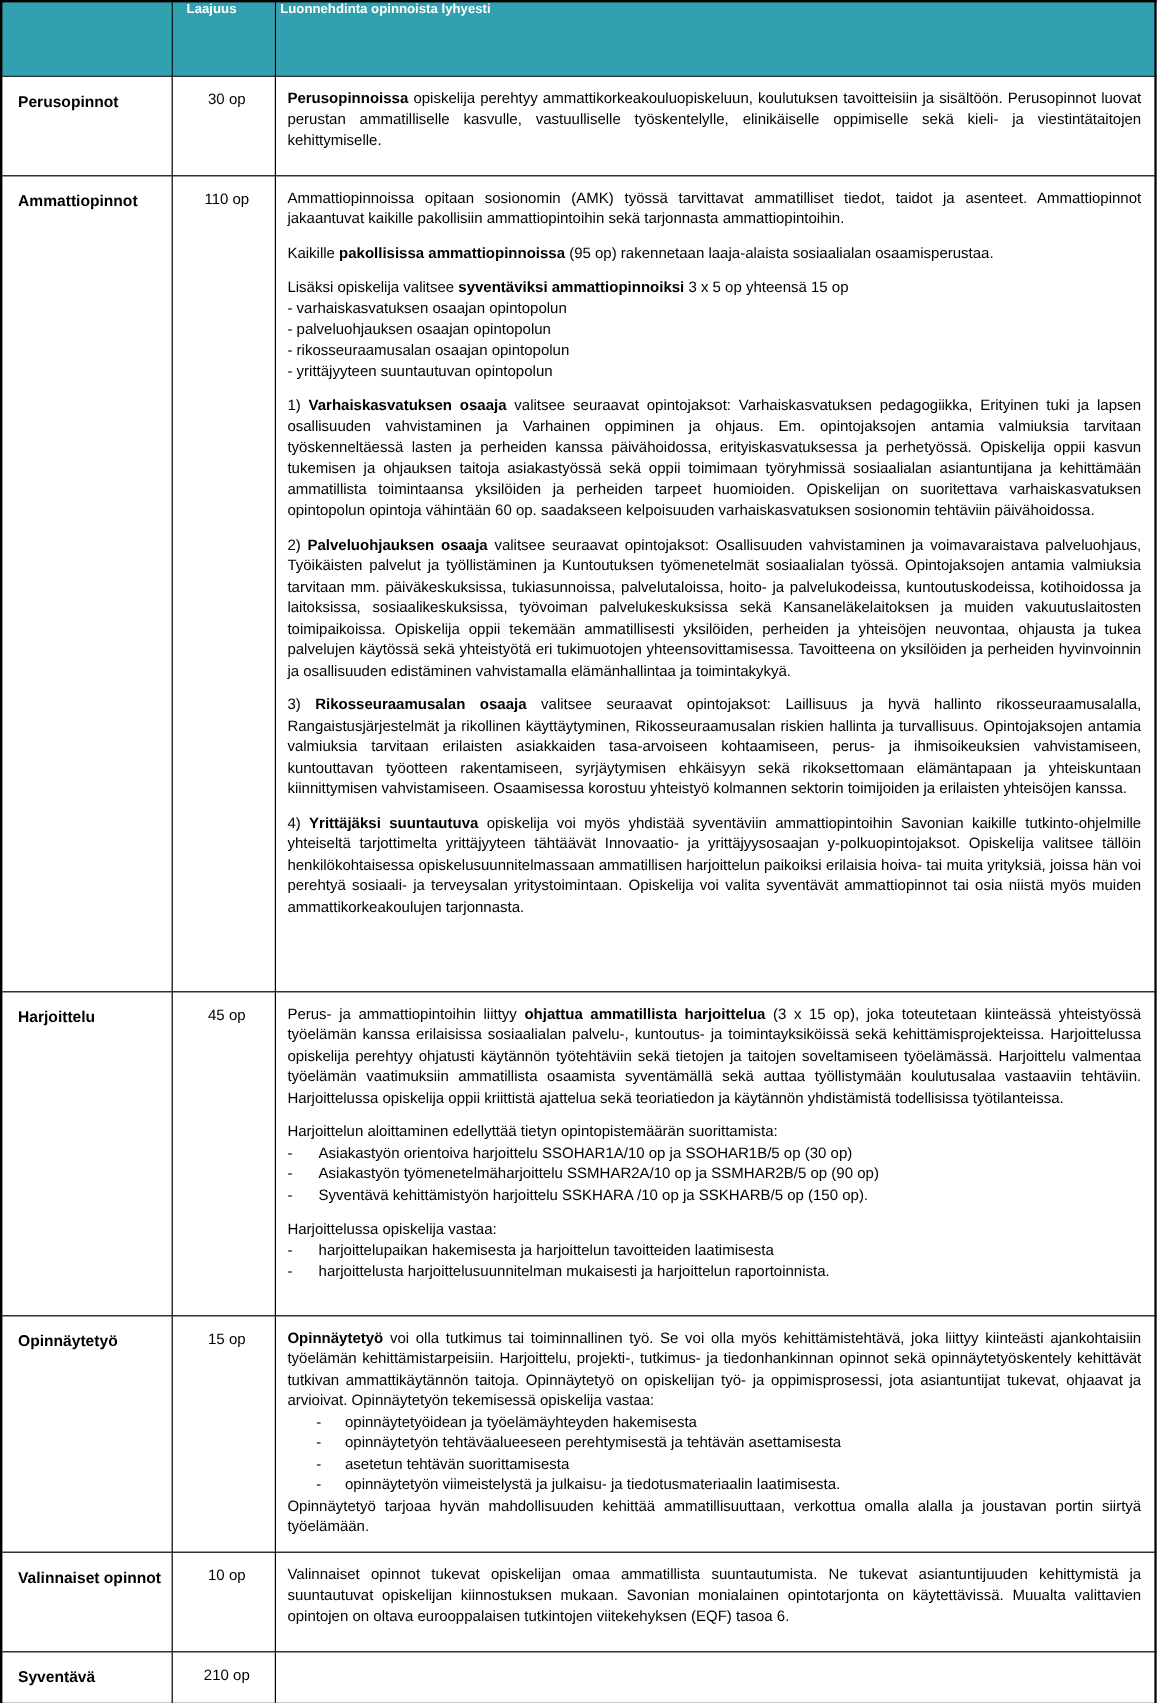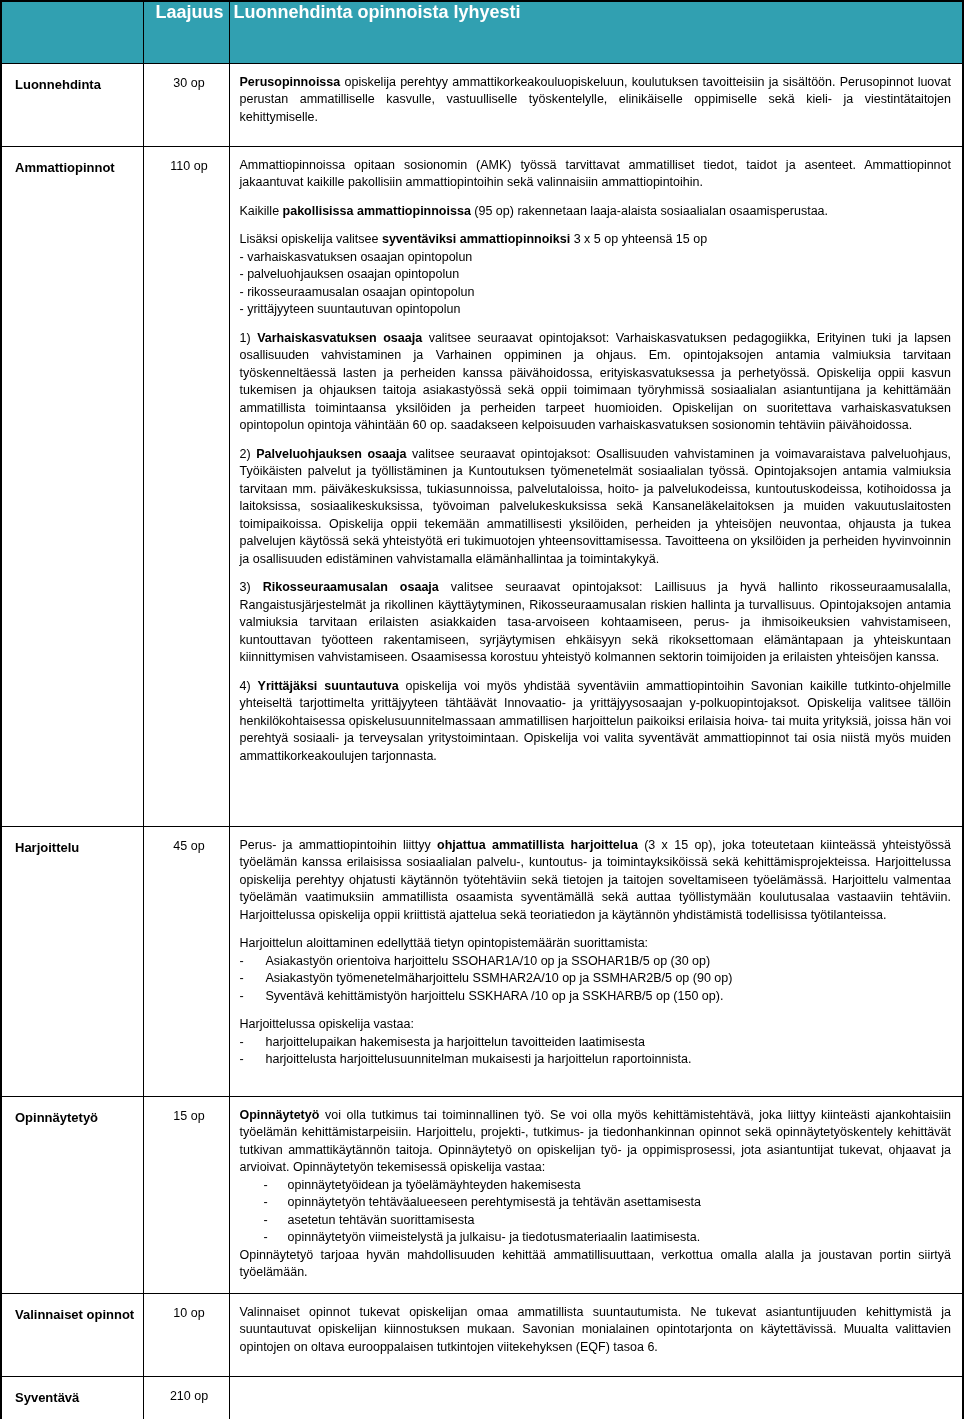--- a/index.html
+++ b/index.html
@@ -21,21 +21,21 @@
   table.curriculum td {
     border: 1px solid #000;
     vertical-align: top;
   }
 
   
   thead tr { height: 62px; }
   thead th {
     background: #31A0B1;
     color: #ffffff;
-    font-size: 18px;
+    font-size: 11px;
     font-weight: bold;
     text-align: left;
     vertical-align: middle;
   }
   th.h-label   { padding-left: 13px; }
   th.h-credits { padding-left: 12px; }
   th.h-desc    { padding-left: 4px; }
 
   
   td.c-label {
@@ -85,31 +85,31 @@
     </colgroup>
     <thead>
       <tr>
         <th class="h-label"></th>
         <th class="h-credits">Laajuus</th>
         <th class="h-desc">Luonnehdinta opinnoista lyhyesti</th>
       </tr>
     </thead>
     <tbody id="rows">
         <tr class="row-perusopinnot">
-    <td class="c-label">Luonnehdinta</td>
+    <td class="c-label">Perusopinnot</td>
     <td class="c-credits">30 op</td>
     <td class="c-desc">
             <div class="block p"><b>Perusopinnoissa</b> opiskelija perehtyy ammattikorkeakouluopiskeluun, koulutuksen tavoitteisiin ja sisältöön. Perusopinnot luovat perustan ammatilliselle kasvulle, vastuulliselle työskentelylle, elinikäiselle oppimiselle sekä kieli- ja viestintätaitojen kehittymiselle.</div>
           </td>
   </tr>
         <tr class="row-ammattiopinnot">
     <td class="c-label">Ammattiopinnot</td>
     <td class="c-credits">110 op</td>
     <td class="c-desc">
-            <div class="block p">Ammattiopinnoissa opitaan sosionomin (AMK) työssä tarvittavat ammatilliset tiedot, taidot ja asenteet. Ammattiopinnot jakaantuvat kaikille pakollisiin ammattiopintoihin sekä valinnaisiin ammattiopintoihin.</div>
+            <div class="block p">Ammattiopinnoissa opitaan sosionomin (AMK) työssä tarvittavat ammatilliset tiedot, taidot ja asenteet. Ammattiopinnot jakaantuvat kaikille pakollisiin ammattiopintoihin sekä tarjonnasta ammattiopintoihin.</div>
             <div class="block p gap">Kaikille <b>pakollisissa ammattiopinnoissa</b> (95 op) rakennetaan laaja-alaista sosiaalialan osaamisperustaa.</div>
             <div class="block p gap">Lisäksi opiskelija valitsee <b>syventäviksi ammattiopinnoiksi</b> 3 x 5 op yhteensä 15 op</div>
             <div class="block p">- varhaiskasvatuksen osaajan opintopolun</div>
             <div class="block p">- palveluohjauksen osaajan opintopolun</div>
             <div class="block p">- rikosseuraamusalan osaajan opintopolun</div>
             <div class="block p">- yrittäjyyteen suuntautuvan opintopolun</div>
             <div class="block p gap">1) <b>Varhaiskasvatuksen osaaja</b> valitsee seuraavat opintojaksot: Varhaiskasvatuksen pedagogiikka, Erityinen tuki ja lapsen osallisuuden vahvistaminen ja Varhainen oppiminen ja ohjaus. Em. opintojaksojen antamia valmiuksia tarvitaan työskenneltäessä lasten ja perheiden kanssa päivähoidossa, erityiskasvatuksessa ja perhetyössä. Opiskelija oppii kasvun tukemisen ja ohjauksen taitoja asiakastyössä sekä oppii toimimaan työryhmissä sosiaalialan asiantuntijana ja kehittämään ammatillista toimintaansa yksilöiden ja perheiden tarpeet huomioiden. Opiskelijan on suoritettava varhaiskasvatuksen opintopolun opintoja vähintään 60 op. saadakseen kelpoisuuden varhaiskasvatuksen sosionomin tehtäviin päivähoidossa.</div>
             <div class="block p gap">2) <b>Palveluohjauksen osaaja</b> valitsee seuraavat opintojaksot: Osallisuuden vahvistaminen ja voimavaraistava palveluohjaus, Työikäisten palvelut ja työllistäminen ja Kuntoutuksen työmenetelmät sosiaalialan työssä. Opintojaksojen antamia valmiuksia tarvitaan mm. päiväkeskuksissa, tukiasunnoissa, palvelutaloissa, hoito- ja palvelukodeissa, kuntoutuskodeissa, kotihoidossa ja laitoksissa, sosiaalikeskuksissa, työvoiman palvelukeskuksissa sekä Kansaneläkelaitoksen ja muiden vakuutuslaitosten toimipaikoissa. Opiskelija oppii tekemään ammatillisesti yksilöiden, perheiden ja yhteisöjen neuvontaa, ohjausta ja tukea palvelujen käytössä sekä yhteistyötä eri tukimuotojen yhteensovittamisessa. Tavoitteena on yksilöiden ja perheiden hyvinvoinnin ja osallisuuden edistäminen vahvistamalla elämänhallintaa ja toimintakykyä.</div>
             <div class="block p gap">3) <b>Rikosseuraamusalan osaaja</b> valitsee seuraavat opintojaksot: Laillisuus ja hyvä hallinto rikosseuraamusalalla, Rangaistusjärjestelmät ja rikollinen käyttäytyminen, Rikosseuraamusalan riskien hallinta ja turvallisuus. Opintojaksojen antamia valmiuksia tarvitaan erilaisten asiakkaiden tasa-arvoiseen kohtaamiseen, perus- ja ihmisoikeuksien vahvistamiseen, kuntouttavan työotteen rakentamiseen, syrjäytymisen ehkäisyyn sekä rikoksettomaan elämäntapaan ja yhteiskuntaan kiinnittymisen vahvistamiseen. Osaamisessa korostuu yhteistyö kolmannen sektorin toimijoiden ja erilaisten yhteisöjen kanssa.</div>
             <div class="block p gap">4) <b>Yrittäjäksi suuntautuva</b> opiskelija voi myös yhdistää syventäviin ammattiopintoihin Savonian kaikille tutkinto-ohjelmille yhteiseltä tarjottimelta yrittäjyyteen tähtäävät Innovaatio- ja yrittäjyysosaajan y-polkuopintojaksot. Opiskelija valitsee tällöin henkilökohtaisessa opiskelusuunnitelmassaan ammatillisen harjoittelun paikoiksi erilaisia hoiva- tai muita yrityksiä, joissa hän voi perehtyä sosiaali- ja terveysalan yritystoimintaan. Opiskelija voi valita syventävät ammattiopinnot tai osia niistä myös muiden ammattikorkeakoulujen tarjonnasta.</div>

